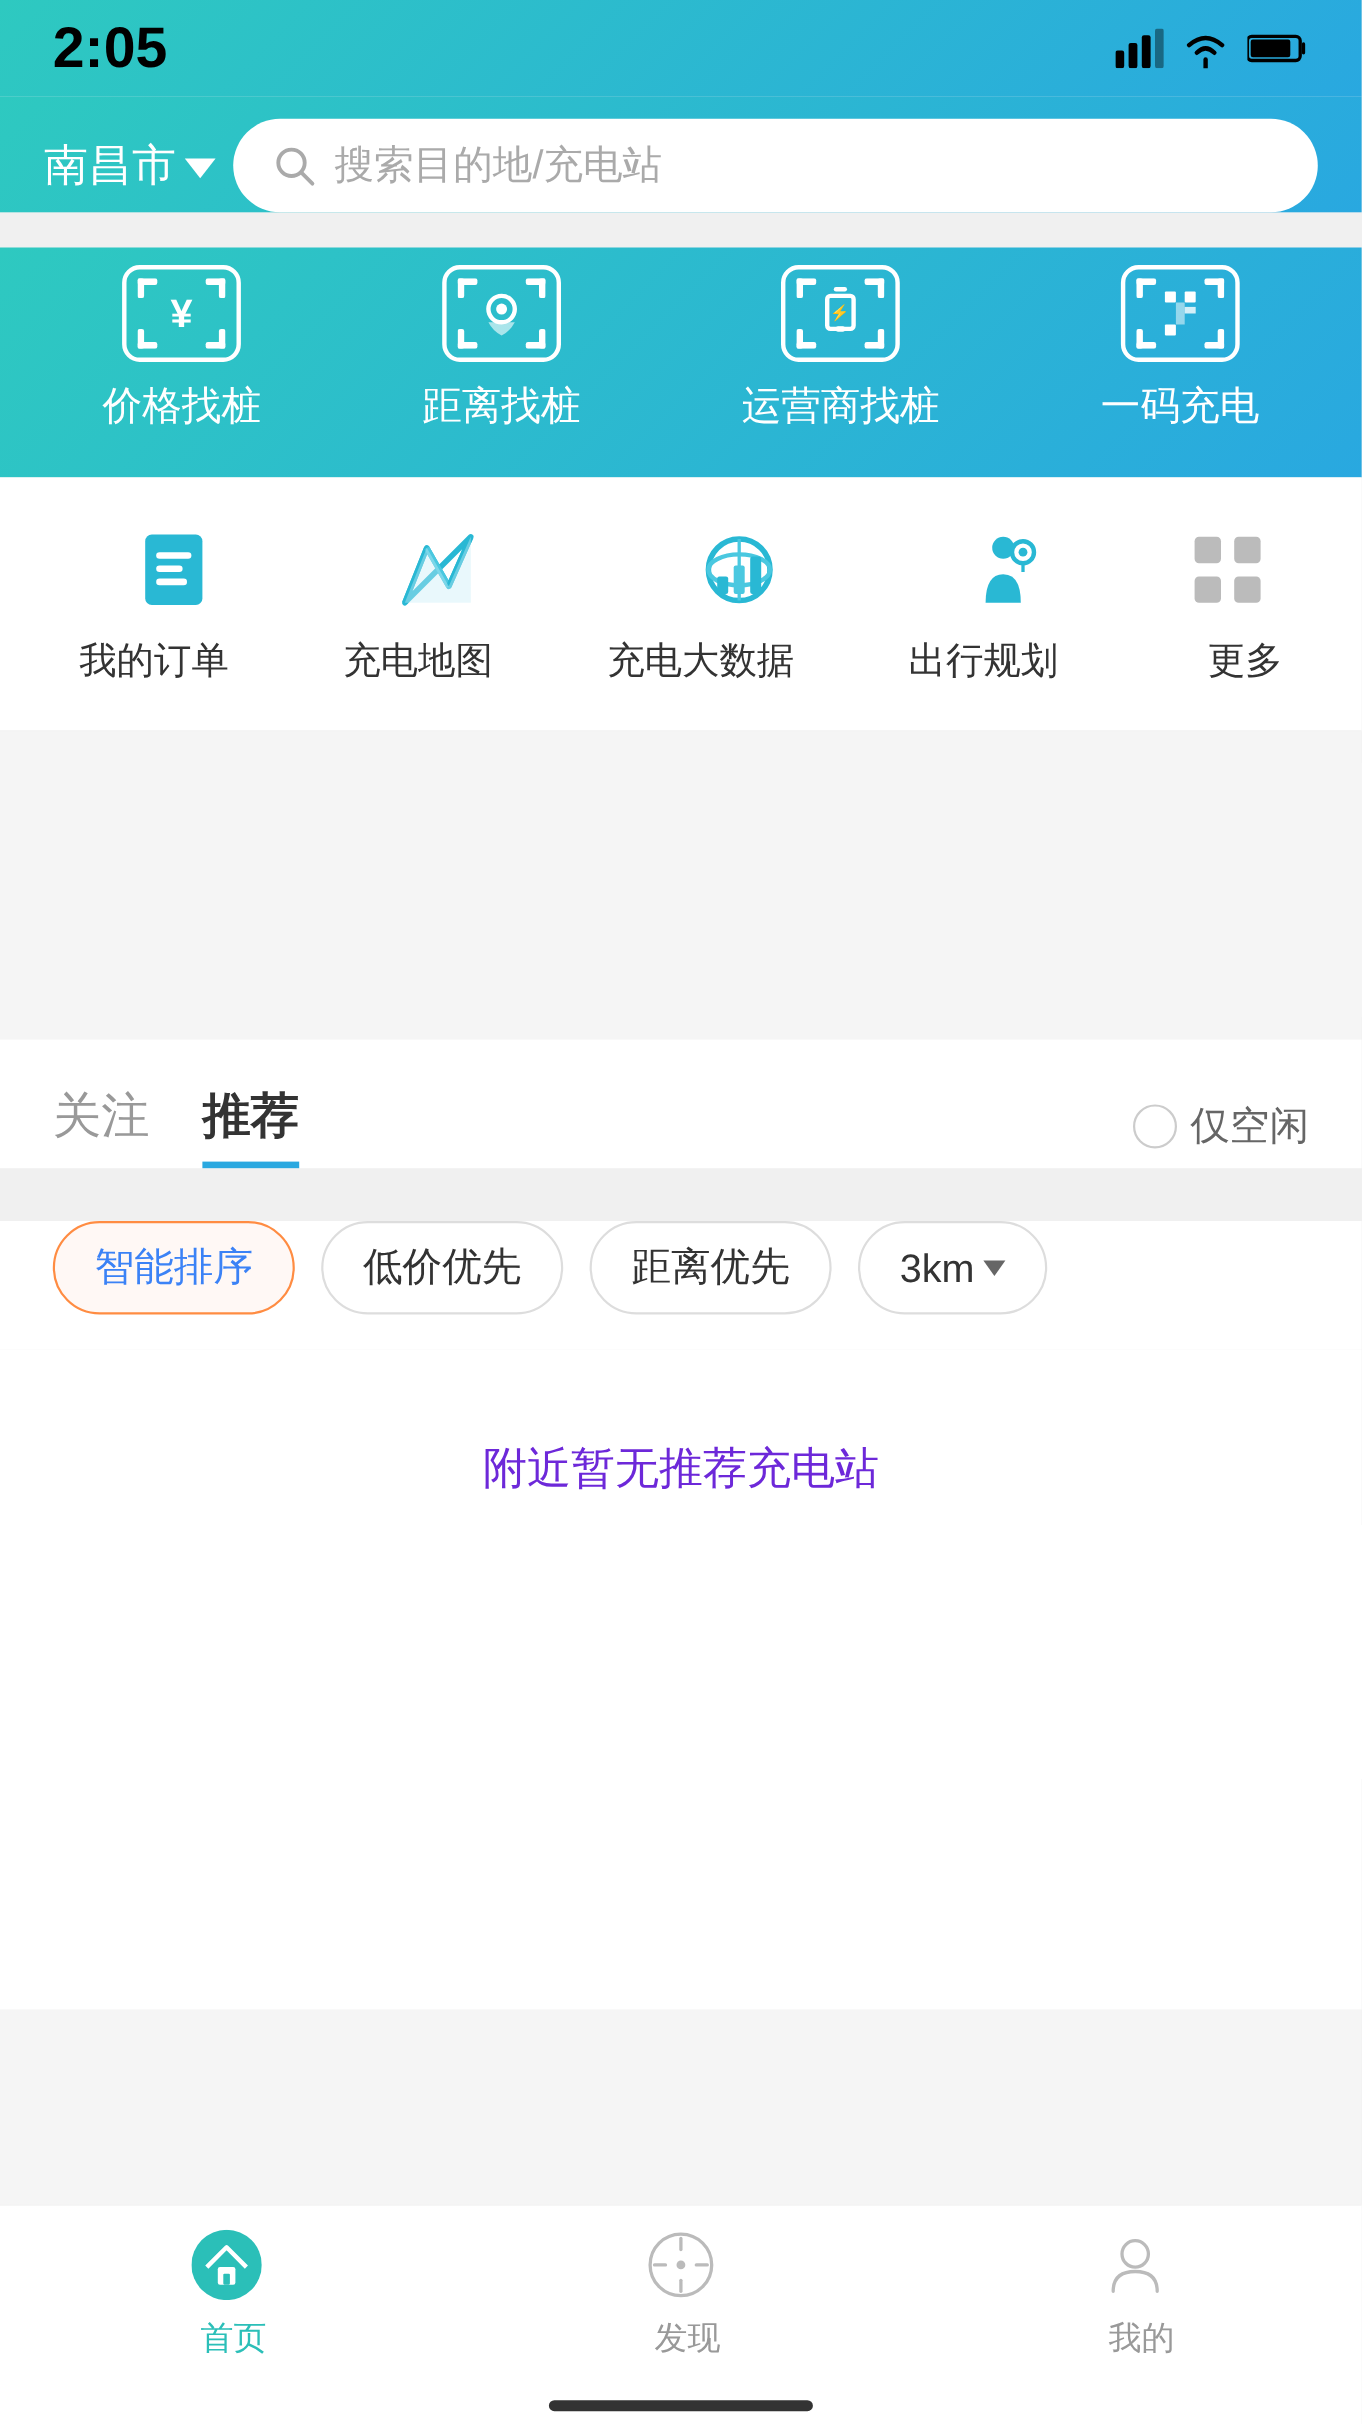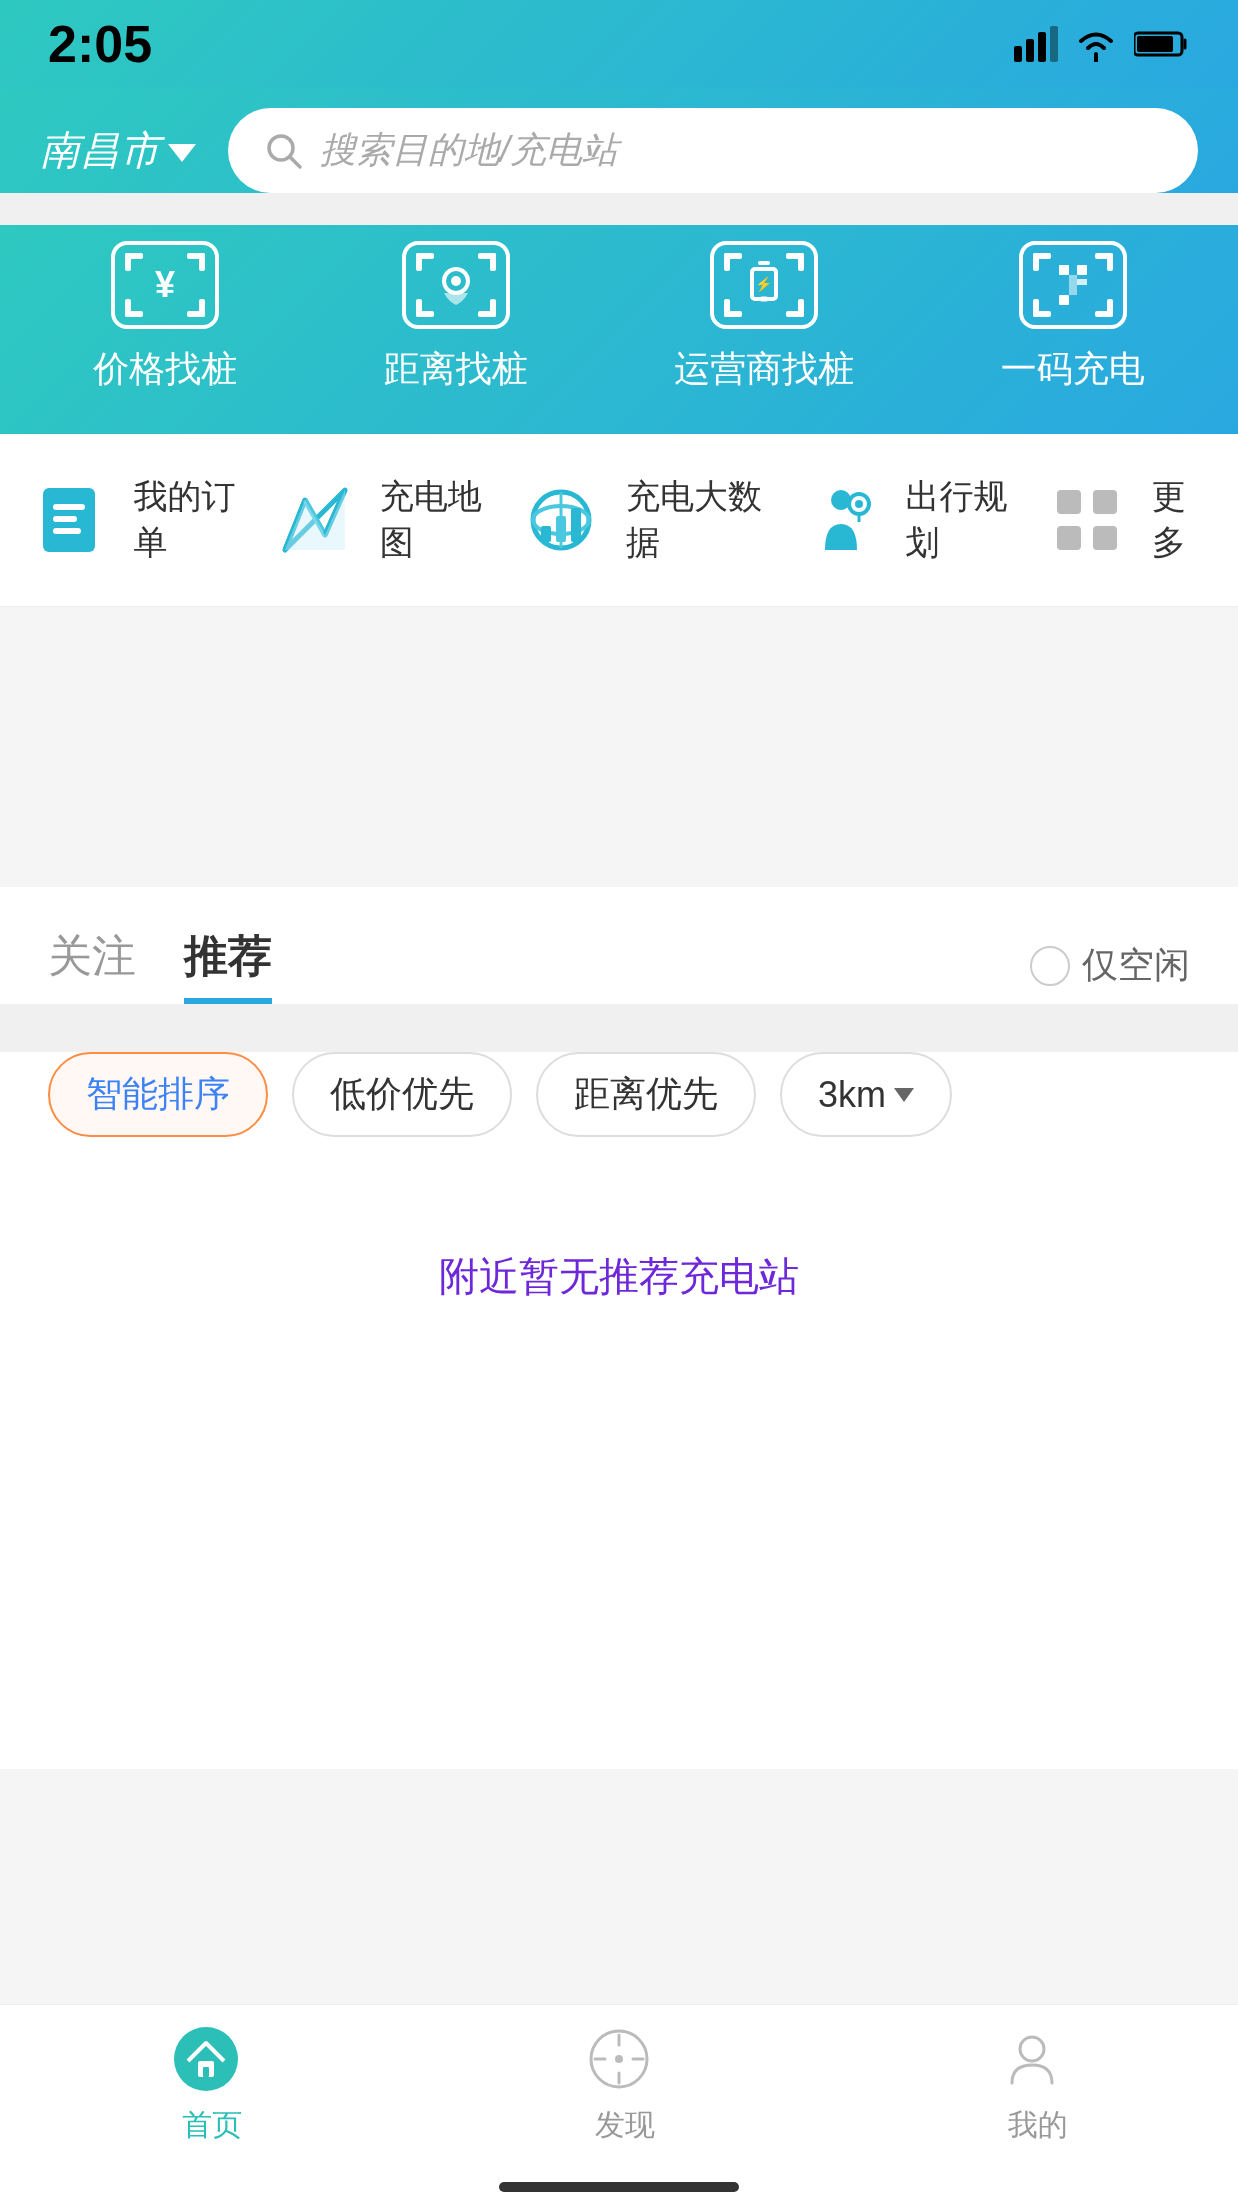--- a/index.html
+++ b/index.html
@@ -32,23 +32,22 @@
       gap: 16px;
     }
 
     
     .header {
       background: linear-gradient(135deg, #2ec9c0 0%, #29a8e0 100%);
       padding: 20px 40px 0 40px;
     }
     .header-top {
       display: flex;
-      gap: 32px;
+      gap: 16px;
       margin-bottom: 32px;
-      font-style: italic;
     }
     .city-selector {
       display: flex;
       align-items: center;
       gap: 8px;
       color: white;
       font-size: 40px;
       font-weight: 500;
       white-space: nowrap;
     }
@@ -106,22 +105,22 @@
     
     .nav-section {
       background: white;
       display: flex;
       justify-content: space-around;
       padding: 40px 20px;
       border-bottom: 1px solid #eee;
     }
     .nav-item {
       display: flex;
-      flex-direction: row;
-      align-items: center;
+      flex-direction: column;
+      align-items: flex-end;
       gap: 16px;
     }
     .nav-icon-wrapper {
       width: 100px;
       height: 88px;
       display: flex;
       align-items: center;
       justify-content: center;
     }
     .nav-label {

